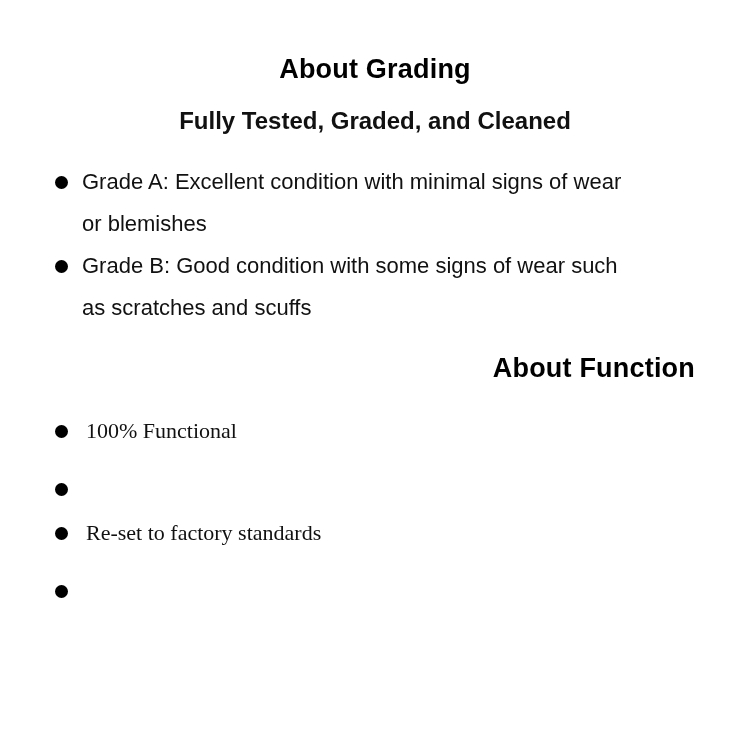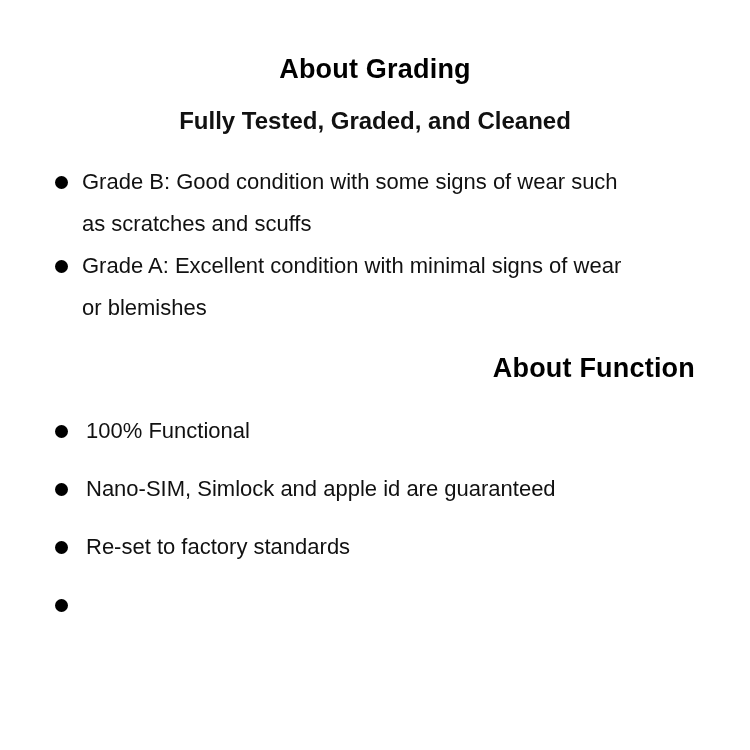--- a/index.html
+++ b/index.html
@@ -67,20 +67,21 @@
   .bullet-text {
     flex: 1 1 auto;
     padding-right: 60px;
   }
   #function-title {
     padding-top: 24px;
     text-align: right;
   }
   #function-list {
     padding-top: 26px;
+    font-family: Liberation Serif, serif;
   }
   #function-list .bullet-item {
     padding-bottom: 16px;
   }
   #function-list .bullet-text {
     padding-left: 4px;
     padding-right: 30px;
   }
 </style>
 </head>
@@ -88,38 +89,37 @@
 
 <div class="page">
 
   <h1 class="section-title" id="grading-title">About Grading</h1>
 
   <p class="subtitle">Fully Tested, Graded, and Cleaned</p>
 
   <ul class="bullet-list" id="grading-list">
     <li class="bullet-item">
       <span class="bullet-dot"></span>
-      <span class="bullet-text">Grade B: Good condition with some signs of wear such as scratches and scuffs</span>
+      <span class="bullet-text">Grade A: Excellent condition with minimal signs of wear or blemishes</span>
     </li>
     <li class="bullet-item">
       <span class="bullet-dot"></span>
-      <span class="bullet-text">Grade A: Excellent condition with minimal signs of wear or blemishes</span>
+      <span class="bullet-text">Grade B: Good condition with some signs of wear such as scratches and scuffs</span>
     </li>
   </ul>
 
   <h1 class="section-title" id="function-title">About Function</h1>
 
   <ul class="bullet-list" id="function-list">
     <li class="bullet-item">
       <span class="bullet-dot"></span>
       <span class="bullet-text">100% Functional</span>
     </li>
     <li class="bullet-item">
       <span class="bullet-dot"></span>
-      <span class="bullet-text">Nano-SIM, Simlock and apple id are guaranteed</span>
     </li>
     <li class="bullet-item">
       <span class="bullet-dot"></span>
       <span class="bullet-text">Re-set to factory standards</span>
     </li>
     <li class="bullet-item">
       <span class="bullet-dot"></span>
     </li>
   </ul>
 

